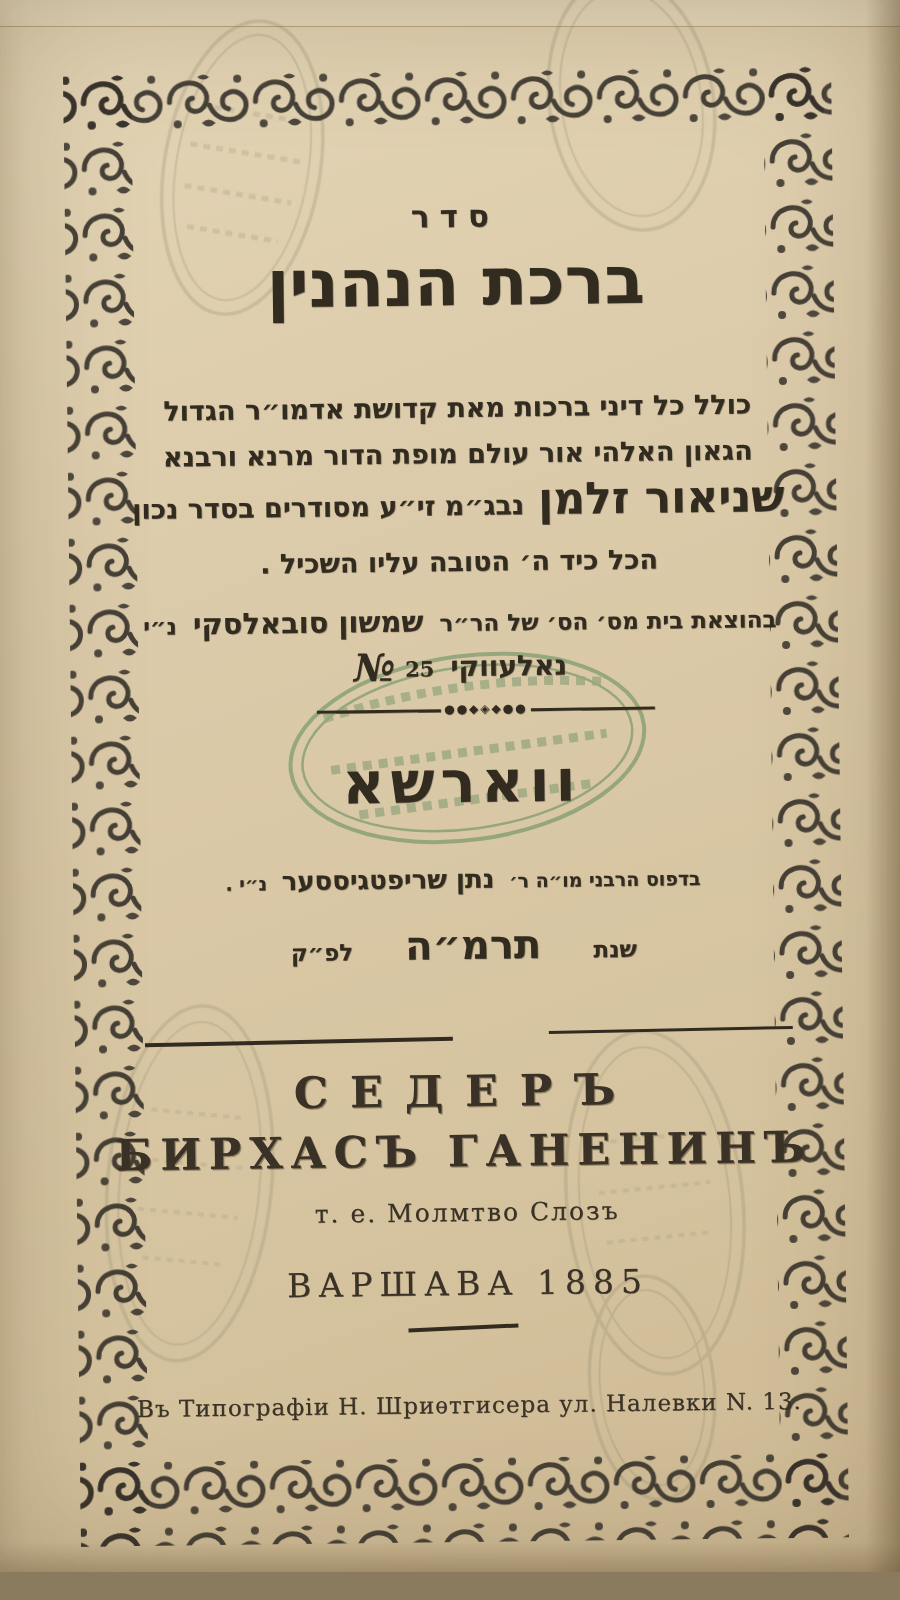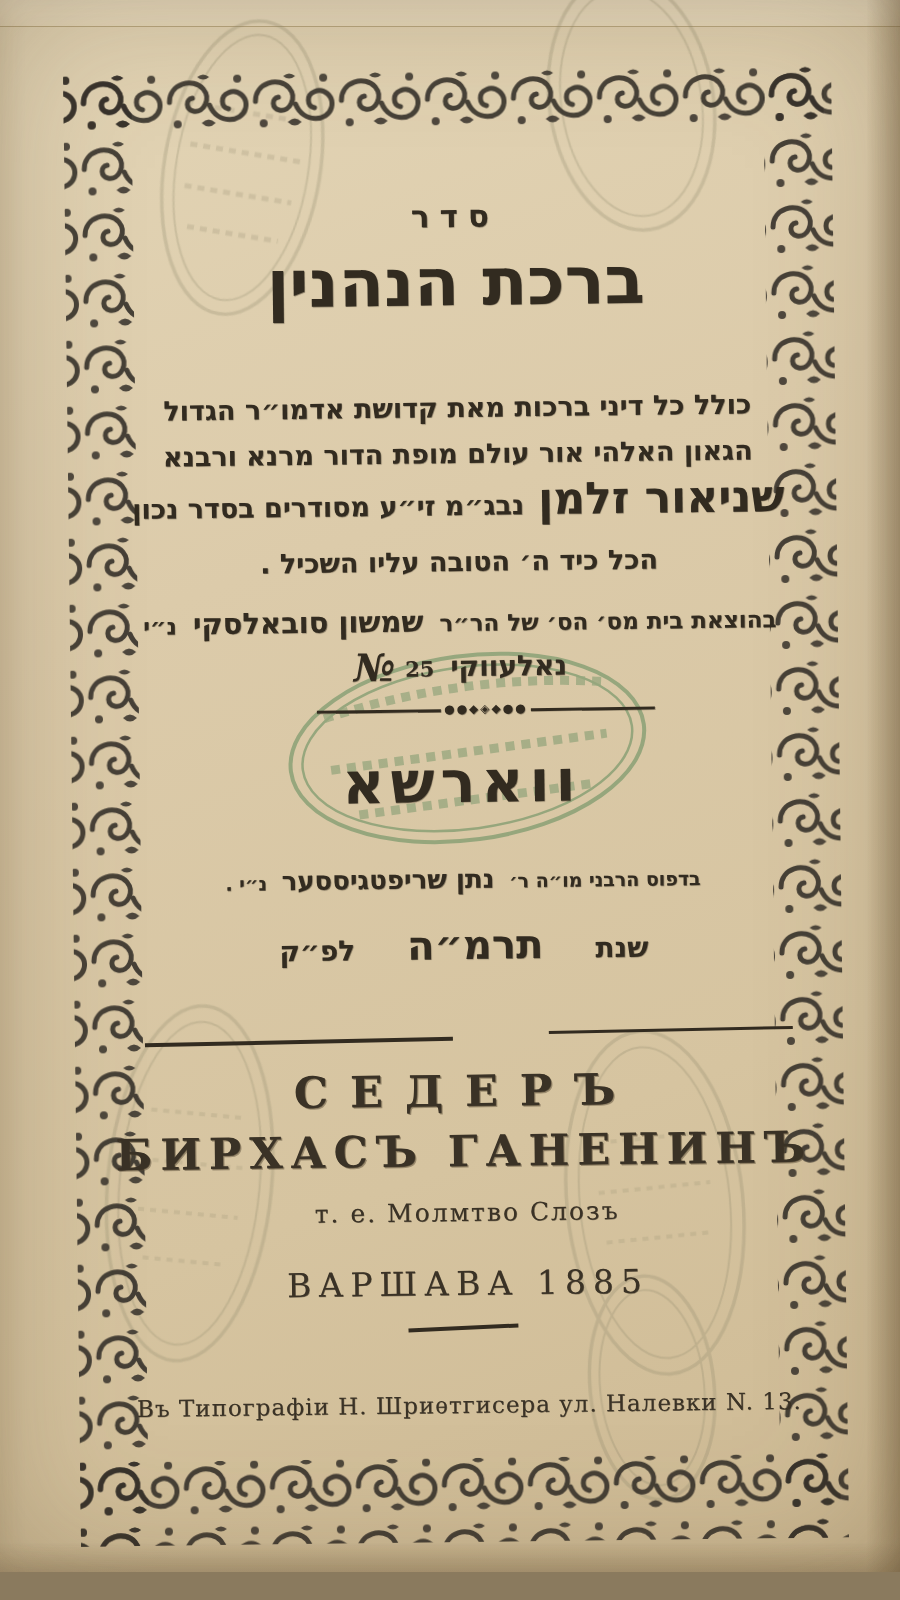--- a/index.html
+++ b/index.html
@@ -41,21 +41,21 @@
   .addr .no-num{font-family:"DejaVu Serif",serif;font-size:21px;margin-right:16px;}
 
   .divider{position:absolute;left:318px;top:704px;width:338px;display:flex;align-items:center;}
   .divider .bar{flex:1;border-top:3px solid #322b20;box-shadow:0.5px 0.5px 0.5px rgba(44,36,24,.5);}
   .divider .beads{font-size:12px;letter-spacing:2px;margin:0 3px;line-height:1;transform:translateY(-1px);}
 
   .city{top:748px;font-size:58px;letter-spacing:6px;}
   .printer{top:864px;font-size:19px;}
   .printer .pr-name{font-size:26px;margin:0 8px;}
   .yearline{position:absolute;left:92px;right:68px;top:922px;display:flex;direction:rtl;justify-content:center;align-items:baseline;gap:52px;font-weight:bold;}
-  .yearline .yr-word,.yearline .yr-era{font-size:28px;}
+  .yearline .yr-word,.yearline .yr-era{font-size:23px;}
   .yearline .yr-val{font-size:40px;}
 
   .rule-a{position:absolute;left:142px;top:1038px;width:308px;height:4px;background:#322b20;transform:rotate(-0.5deg);}
   .rule-b{position:absolute;left:546px;top:1031px;width:244px;height:3px;background:#322b20;transform:rotate(-0.5deg);}
 
   .cyr{font-family:"DejaVu Serif","Liberation Serif",serif;color:#3a3226;
        text-shadow:1.5px 1.5px 0 rgba(84,72,52,.45),0.5px 0.5px 0.5px rgba(44,36,24,.6);}
   .cy1{top:1066px;font-size:43px;font-weight:bold;letter-spacing:22px;}
   .cy2{top:1126px;font-size:43px;font-weight:bold;letter-spacing:8px;left:60px;right:40px;}
   .cy3{top:1198px;font-size:25px;letter-spacing:2px;text-shadow:0.5px 0.5px 0.5px rgba(44,36,24,.5);}

